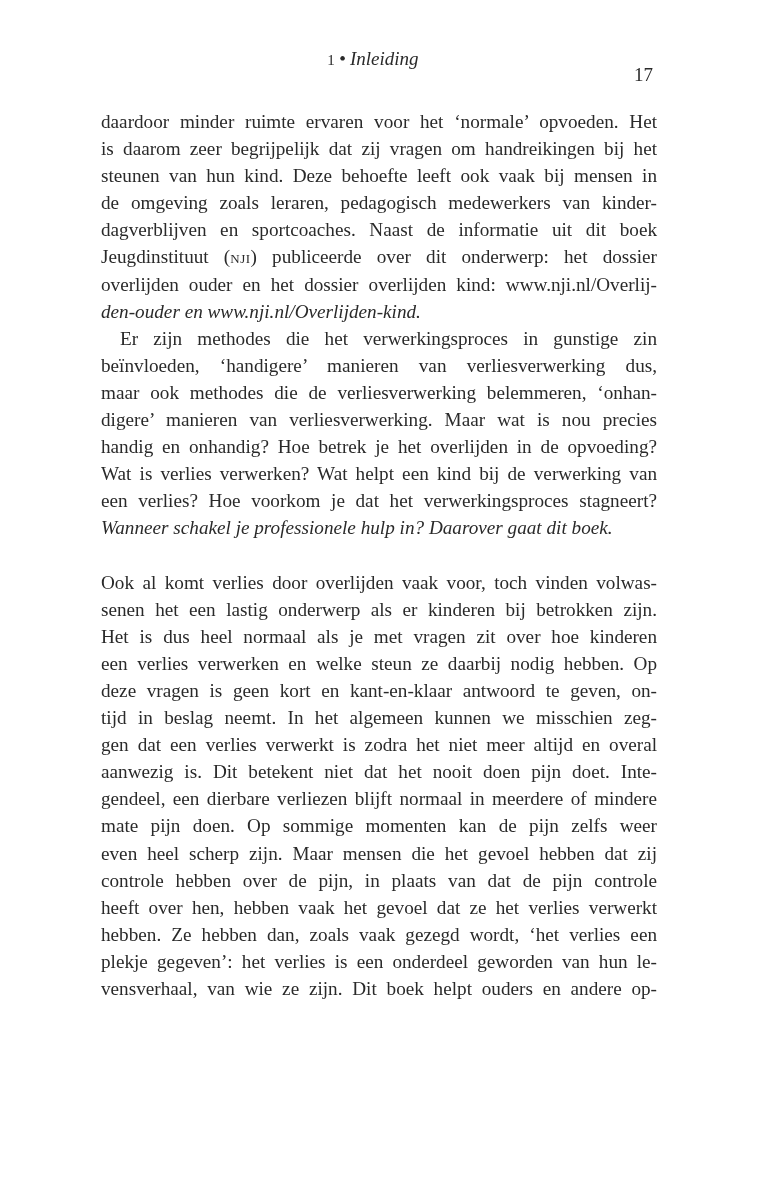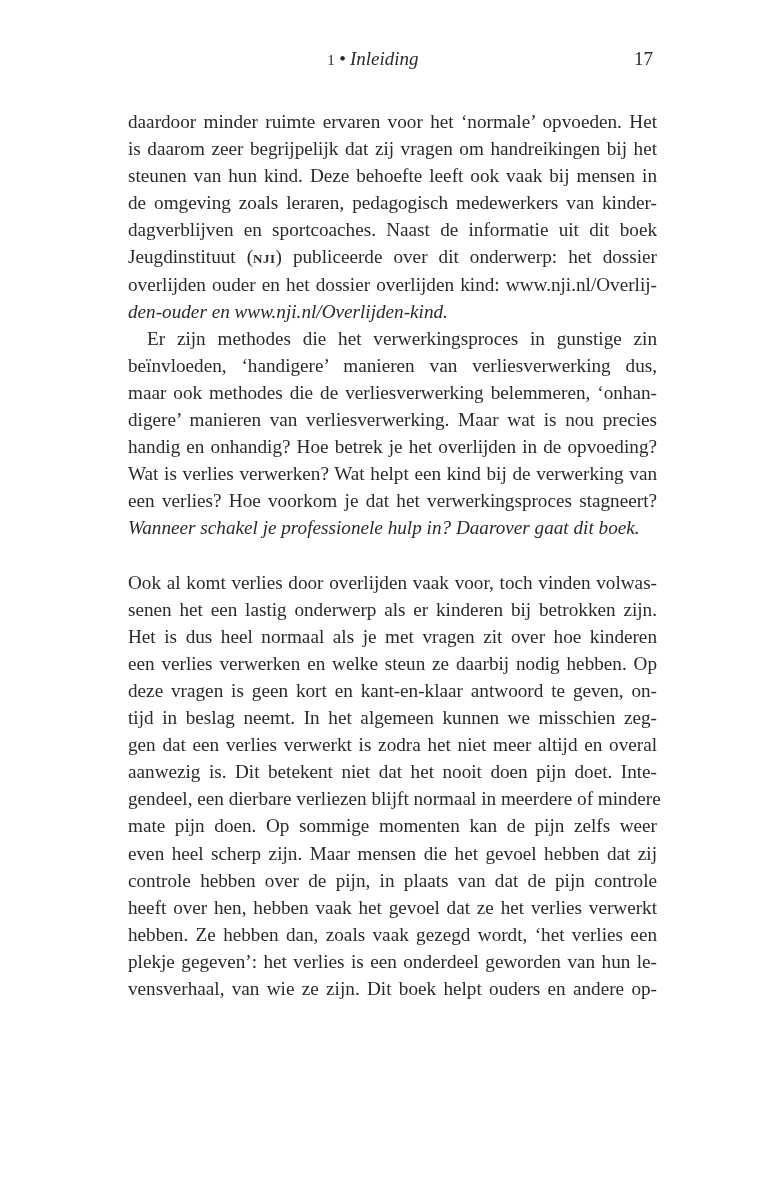--- a/index.html
+++ b/index.html
@@ -37,56 +37,54 @@
     .running-head .chapter .dot {
       display: inline-block;
       margin: 0 4px;
     }
     .running-head .chapter .title {
       font-style: italic;
     }
     .running-head .page-number {
       position: absolute;
       right: 4px;
-      top: 0;
+      top: 16px;
       font-size: 19px;
     }
     .text-block {
       position: absolute;
       top: 108px;
       left: 101px;
       width: 556px;
       font-size: 19.2px;
       line-height: 27.1px;
     }
     .paragraph {
       margin: 0;
     }
     .line {
       display: block;
       white-space: nowrap;
       text-align: justify;
       text-align-last: justify;
       height: 27.1px;
       overflow: visible;
-      margin-left: 27px;
     }
     .line.last {
       text-align: left;
       text-align-last: left;
       font-style: italic;
     }
     .line.indent {
       padding-left: 19px;
     }
     .sc {
       font-variant: small-caps;
       text-transform: lowercase;
       letter-spacing: 0.5px;
-      font-weight: bold;
     }
     .para-gap {
       height: 27.1px;
     }
   </style>
 </head>
 <body>
 
 <div class="running-head">
   <div class="chapter">

